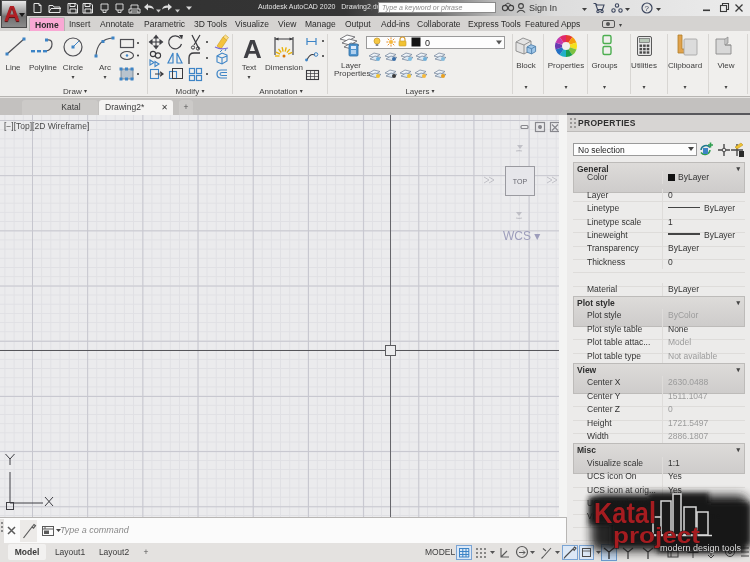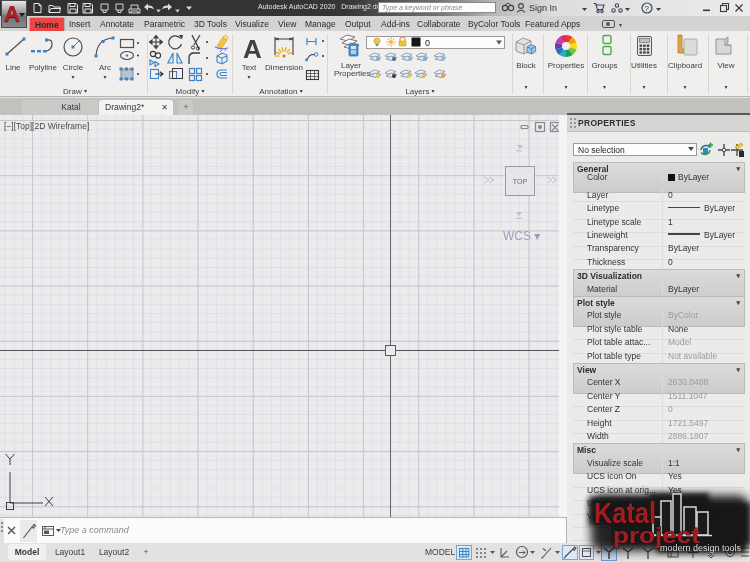--- a/index.html
+++ b/index.html
@@ -11,21 +11,21 @@
 #titlebar{left:0;top:0;width:750px;height:16px;background:linear-gradient(90deg,#303030 0%,#353535 46%,#6f6f6f 58%,#b9b9b9 66%,#dddddd 74%,#ececec 100%);}
 #logo{left:1px;top:0;width:26px;height:28px;background:linear-gradient(180deg,#e8e8e8 0%,#9a9a9a 45%,#6f6f6f 60%,#8b8b8b 100%);border:1px solid #4a4a4a;z-index:30;}
 #logo .A{position:absolute;left:2px;top:1px;font-weight:bold;font-size:22px;line-height:24px;color:#b01f24;text-shadow:0 1px 1px #5a0a0c;}
 #logo .dd{position:absolute;right:1px;top:12px;width:0;height:0;border-left:3px solid transparent;border-right:3px solid transparent;border-top:4px solid #1a1a1a;}
 #title-text{left:258px;top:3px;font-size:7px;color:#e4e4e4;letter-spacing:0;white-space:nowrap;}
 #searchbox{left:378px;top:2px;width:118px;height:11px;background:#fdfdfd;border:1px solid #8a8a8a;font-size:7px;font-style:italic;color:#8a8a8a;padding:1px 3px;line-height:8px;}
 #signin{left:529px;top:3px;font-size:9px;color:#333;}
 
 #tabrow{left:0;top:16px;width:750px;height:15px;background:#d5d3d1;}
 .rtab{position:absolute;top:1px;height:14px;font-size:8.5px;color:#2b2b2b;line-height:14px;padding:0 5px;}
-.rtab.active{background:#ef4444;border:1px solid #b5b3b1;border-bottom:none;border-radius:2px 2px 0 0;font-weight:bold;}
+.rtab.active{background:#f9a8d4;border:1px solid #b5b3b1;border-bottom:none;border-radius:2px 2px 0 0;font-weight:bold;}
 
 #ribbon{left:0;top:31px;width:750px;height:66px;background:#f0efed;border-bottom:1px solid #b7b5b2;}
 .psep{position:absolute;top:3px;height:60px;width:1px;background:#d8d6d3;}
 .plabel{position:absolute;top:56px;height:10px;font-size:8px;color:#3d3d3d;text-align:center;}
 .plabel .da{font-size:6px;vertical-align:1px;}
 .ilabel{position:absolute;font-size:8px;color:#3d3d3d;text-align:center;}
 
 #filetabs{left:0;top:98px;width:750px;height:17px;background:#c3c1bf;}
 .ftab{position:absolute;top:2px;height:15px;font-size:8.5px;color:#3a3a3a;line-height:15px;text-align:center;}
 #ftab-start{left:22px;width:76px;background:#cccac8;border-radius:3px 3px 0 0;text-indent:22px;}
@@ -138,21 +138,21 @@
     <span class="rtab" style="left:64px;">Insert</span>
     <span class="rtab" style="left:95px;">Annotate</span>
     <span class="rtab" style="left:139px;">Parametric</span>
     <span class="rtab" style="left:189px;">3D Tools</span>
     <span class="rtab" style="left:230px;">Visualize</span>
     <span class="rtab" style="left:273px;">View</span>
     <span class="rtab" style="left:300px;">Manage</span>
     <span class="rtab" style="left:340px;">Output</span>
     <span class="rtab" style="left:376px;">Add-ins</span>
     <span class="rtab" style="left:412px;">Collaborate</span>
-    <span class="rtab" style="left:463px;">ByColor Tools</span>
+    <span class="rtab" style="left:463px;">Express Tools</span>
     <span class="rtab" style="left:520px;">Featured Apps</span>
     <span style="position:absolute;left:602px;top:4px;width:13px;height:8px;border:1px solid #555;border-radius:2px;"></span>
     <span style="position:absolute;left:606px;top:6px;width:4px;height:4px;background:#555;border-radius:50%;"></span>
     <span style="position:absolute;left:619px;top:5px;font-size:6px;color:#444;">▾</span>
   </div>
 
   <div class="abs" id="ribbon">
     <div class="psep" style="left:147px;"></div>
     <div class="psep" style="left:232px;"></div>
     <div class="psep" style="left:327px;"></div>
@@ -484,21 +484,20 @@
         <span class="pv">ByLayer</span>
         <span class="vdiv"></span>
         <span class="cellline"></span>
       </div>
     <div class="prow" style="top:140.8px;">
         <span class="pl">Thickness</span>
         <span class="pv">0</span>
         <span class="vdiv"></span>
         <span class="cellline"></span>
       </div>
-    <div class="prow shead" style="top:154.2px;">3D Visualization<span class="da">▾</span></div>
     <div class="prow" style="top:167.6px;">
         <span class="pl">Material</span>
         <span class="pv">ByLayer</span>
         <span class="vdiv"></span>
         <span class="cellline"></span>
       </div>
     <div class="prow shead" style="top:181.0px;">Plot style<span class="da">▾</span></div>
     <div class="prow" style="top:194.4px;">
         <span class="pl">Plot style</span>
         <span class="pv gray">ByColor</span>

